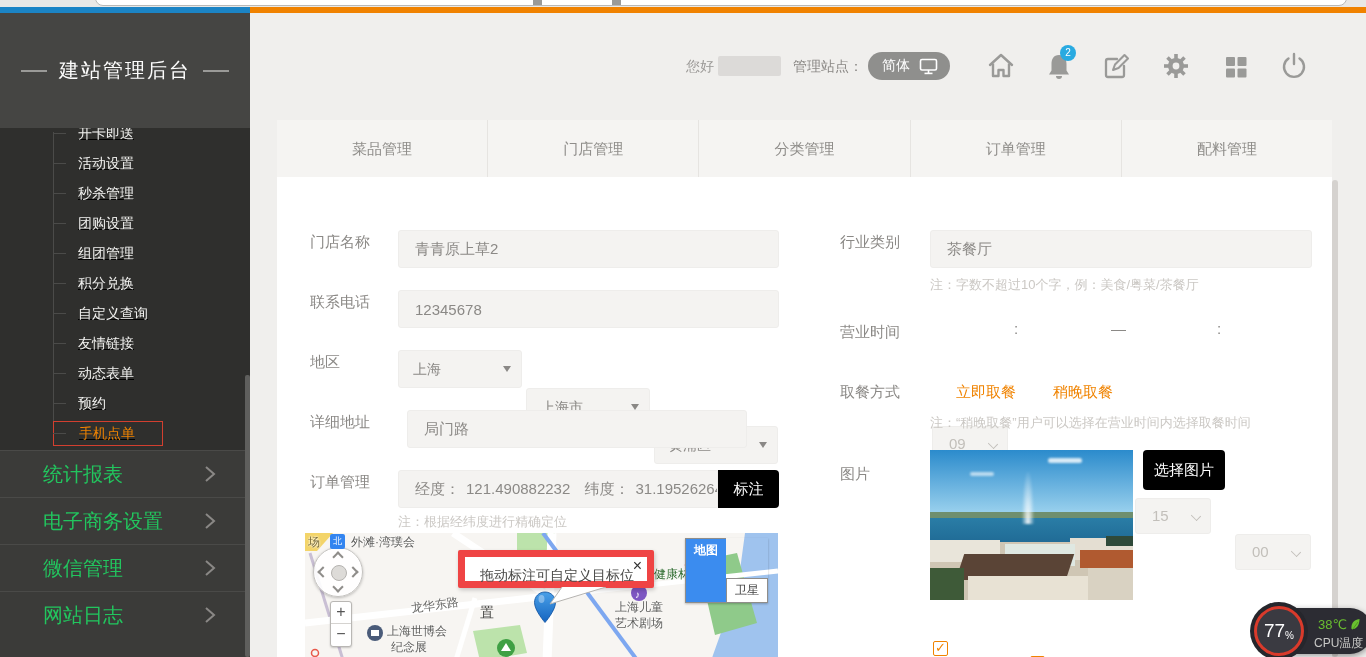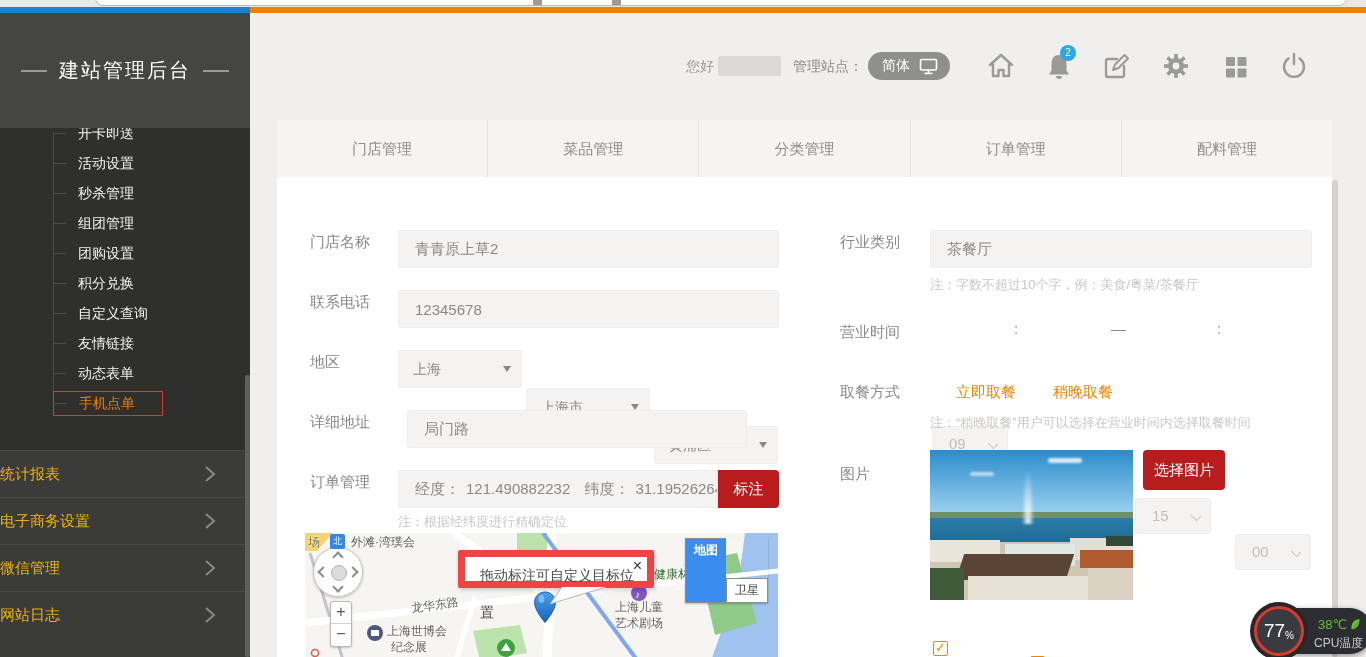--- a/index.html
+++ b/index.html
@@ -13,28 +13,28 @@
   .urlmark { top:0px; width:9px; height:5px; background:#9a9a98; }
   .bar-blue { left:0; top:7px; width:250px; height:6px; background:#1b84c5; }
   .bar-orange { left:250px; top:7px; width:1116px; height:6px; background:#f08200; }
 
   
   .sidebar { left:0; top:13px; width:250px; height:644px; background:#2f2f2d; }
   .s-title { left:0; top:0; width:250px; height:115px; background:#454543; z-index:3; display:flex; align-items:center; justify-content:center; }
   .s-title-text { color:#fdfdfd; font-size:20px; letter-spacing:2px; display:flex; align-items:center; gap:12px; }
   .s-title-text::before,.s-title-text::after { content:""; width:26px; height:2px; background:#9a9a98; }
   .s-menu { left:0; top:115px; width:250px; height:322px; overflow:hidden; }
-  .s-menu ul { list-style:none; margin-top:-10px; position:relative; }
+  .s-menu ul { list-style:none; margin-top:-10px; position:relative;text-decoration:underline; }
   .s-menu ul::before { content:""; position:absolute; left:53px; top:14px; bottom:14px; width:0; border-left:1px solid #4b4b49; }
   .s-menu li { height:30px; line-height:30px; padding-left:78px; color:#f2f2f0; font-size:14px; position:relative; cursor:pointer; }
   .s-menu li::before { content:""; position:absolute; left:53px; top:15px; width:13px; height:0; border-top:1px solid #4b4b49; }
   .s-menu li.active { color:#f08300; }
   .s-menu li.active .boxwrap { border:1px solid #d23f2f; padding:3px 27px 4px 25px; margin-left:-25px; }
   .s-groups { left:0; top:437px; width:250px; height:207px; background:#3b3b39; }
-  .s-group { height:47px; line-height:46px; border-top:1px solid #4a4a48; color:#eab308; font-size:15px; position:relative; cursor:pointer; }
+  .s-group { height:47px; line-height:46px; border-top:1px solid #4a4a48; padding-left:43px; color:#22c55e; font-size:20px; position:relative; cursor:pointer; }
   .s-group svg { position:absolute; right:33px; top:14px; }
   .s-scrollthumb { left:245px; top:362px; width:5px; height:282px; background:#5f5f5d; border-radius:2px; }
 
   
   .greet { left:686px; top:58px; font-size:14px; color:#9b9997; }
   .redact { left:718px; top:56px; width:63px; height:20px; background:#dcdad8; border-radius:2px; filter:blur(0.6px); }
   .sitelbl { left:793px; top:58px; font-size:14px; color:#8b8986; }
   .pill { left:868px; top:52px; width:82px; height:28px; border-radius:14px; background:#8f8f8d; display:flex; align-items:center; padding:0 11px 0 14px; gap:9px; cursor:pointer; }
   .pill span { color:#fff; font-size:14px; }
   .hicon { width:32px; height:34px; top:49px; cursor:pointer; }
@@ -47,21 +47,21 @@
   .panel { left:277px; top:177px; width:1055px; height:480px; background:#fff; }
   .vscroll { left:1332px; top:180px; width:6px; height:477px; background:#d5d2cf; border-radius:3px; }
 
   
   .lbl { font-size:15px; color:#8b8986; }
   .inp { height:38px; background:#f4f3f1; border:1px solid #eeedeb; border-radius:3px; font-size:15px; color:#8b8986; padding:0 16px; font-family:"Liberation Sans","DejaVu Sans",sans-serif; outline:none; }
   .sel { width:124px; height:38px; background:#f4f3f1; border:1px solid #eeedeb; border-radius:3px; font-size:14px; color:#8b8986; line-height:36px; padding-left:14px; position:relative; cursor:pointer; }
   .sel .arr { position:absolute; right:10px; top:15px; width:0; height:0; border-left:4px solid transparent; border-right:4px solid transparent; border-top:6px solid #8a8886; }
   .locbox { left:121px; top:293px; width:320px; height:38px; background:#f4f3f1; border:1px solid #eeedeb; border-radius:3px 0 0 3px; line-height:36px; font-size:15px; color:#8b8986; padding-left:16px; white-space:nowrap; overflow:hidden; }
   .locbox b { font-weight:normal; margin-right:6px; }
-  .graybtn { background:#b91c1c; color:#fff; border:none; font-size:15px; cursor:pointer; font-family:"Liberation Sans","DejaVu Sans",sans-serif; }
+  .graybtn { background:#000000; color:#fff; border:none; font-size:15px; cursor:pointer; font-family:"Liberation Sans","DejaVu Sans",sans-serif; }
   .note { font-size:13px; color:#cbc8c4; }
   .tsel { width:76px; height:36px; background:#f4f3f1; border:1px solid #eeedeb; border-radius:3px; font-size:15px; color:#c2bfba; line-height:34px; padding-left:16px; position:relative; cursor:pointer; }
   .tsel .chv { position:absolute; right:10px; top:13px; width:8px; height:8px; border-right:1.5px solid #c2bfba; border-bottom:1.5px solid #c2bfba; transform:rotate(45deg) scale(1,.8); }
   .tsep { font-size:15px; color:#8b8986; top:143px; }
   .cbx { width:15px; height:15px; border:1px solid #f08300; border-radius:2px; background:#fff; position:relative; cursor:pointer; }
   .cbx::after { content:"✓"; position:absolute; left:1px; top:-2px; color:#f08300; font-size:13px; font-weight:bold; }
   .cblbl { font-size:15px; color:#f08300; cursor:pointer; }
 
   
   .map { left:28px; top:356px; width:473px; height:310px; overflow:hidden; background:#f7f5f2; }
@@ -104,26 +104,27 @@
 
 <div class="abs sidebar">
   <div class="abs s-title">
     <div class="s-title-text">建站管理后台</div>
   </div>
   <div class="abs s-menu">
     <ul>
       <li><span>开卡即送</span></li>
       <li><span>活动设置</span></li>
       <li><span>秒杀管理</span></li>
+      <li><span>团购设置</span></li>
       <li><span>组团管理</span></li>
-      <li><span>团购设置</span></li>
       <li><span>积分兑换</span></li>
       <li><span>自定义查询</span></li>
       <li><span>友情链接</span></li>
       <li><span>动态表单</span></li>
+      <li><span>预约</span></li>
       <li class="active"><span class="boxwrap">手机点单</span></li>
     </ul>
   </div>
   <div class="abs s-groups">
     <div class="s-group">
       <span>统计报表</span>
       <svg width="14" height="18" viewBox="0 0 14 18">
           <polyline points="3,2 11,9 3,16" fill="none" stroke="#8a8886" stroke-width="2"></polyline>
         </svg>
     </div>
@@ -191,22 +192,22 @@
     <rect x="6" y="19.5" width="9" height="9" rx="1"></rect>
       <rect x="17.5" y="19.5" width="9" height="9" rx="1"></rect>
   </g>
 </svg>
 <svg class="abs hicon" style="left:1278px;" viewBox="0 0 32 34">
   <path d="M10.5 9.5 a10 10 0 1 0 11 0" fill="none" stroke="#9a9a98" stroke-width="2.4" stroke-linecap="round"></path>
   <line x1="16" y1="5" x2="16" y2="15" stroke="#9a9a98" stroke-width="2.4" stroke-linecap="round"></line>
 </svg>
 
 <div class="abs tabs">
+  <div class="tab">菜品管理</div>
   <div class="tab">门店管理</div>
-  <div class="tab">菜品管理</div>
   <div class="tab">分类管理</div>
   <div class="tab">订单管理</div>
   <div class="tab">配料管理</div>
 </div>
 
 <div class="abs panel">
 
   <span class="abs lbl" style="left:33px; top:56px;">门店名称</span>
   <input class="abs inp" style="left: 121px; top: 53px; width: 381px;" value="青青原上草2">
 

